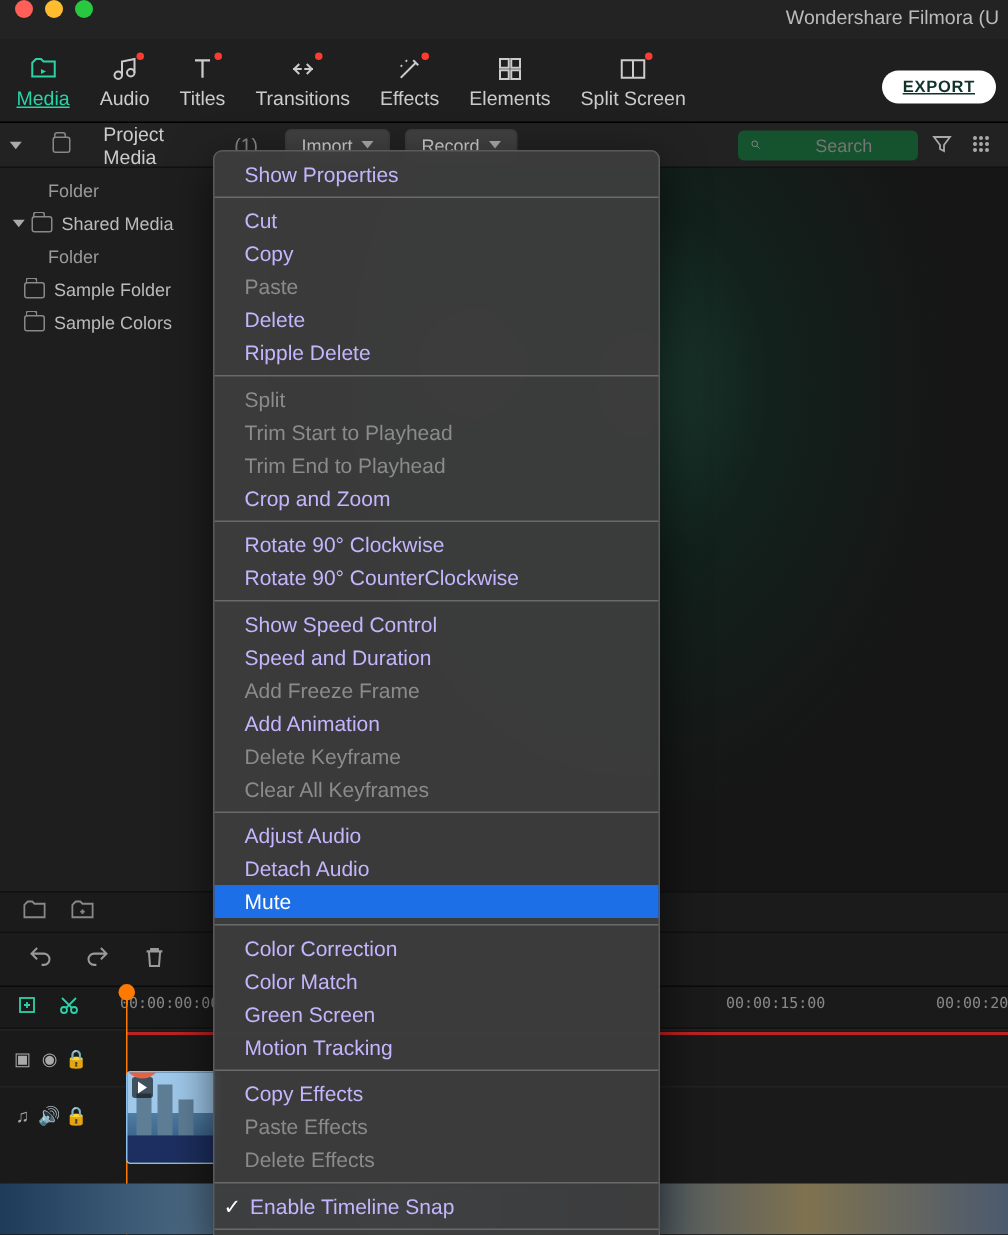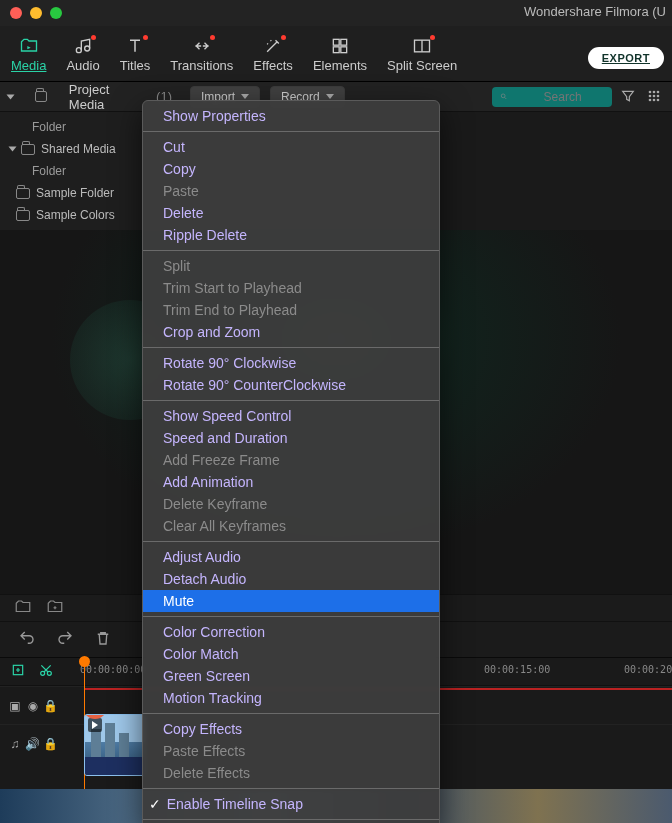--- a/index.html
+++ b/index.html
@@ -5,21 +5,21 @@
   * { box-sizing: border-box; margin: 0; padding: 0; }
   body {
     width: 672px; height: 823px;
     background: #1a1a1a;
     font-family: -apple-system, "Helvetica Neue", Arial, sans-serif;
     font-size: 13px; color: #ddd;
     overflow: hidden; position: relative;
   }
 
   
-  .titlebar { height: 26px; background: #232323; display: flex; align-items: center; padding-left: 10px; position: relative; }
+  .titlebar { height: 26px; background: #232323; display: flex; padding-left: 10px; position: relative; }
   .traffic { display: flex; gap: 8px; }
   .traffic span { width: 12px; height: 12px; border-radius: 50%; display: inline-block; }
   .tl-close { background: #ff5f57; }
   .tl-min   { background: #febc2e; }
   .tl-max   { background: #28c840; }
   .titlebar .apptxt { position: absolute; right: 6px; top: 4px; color: #bbb; font-size: 13px; }
 
   
   .toolbar { height: 56px; background: #1f1f1f; border-bottom: 1px solid #000; display: flex; align-items: flex-end; padding: 0 8px 6px 8px; gap: 14px; }
   .tab { display: flex; flex-direction: column; align-items: center; gap: 2px; color: #ccc; font-size: 13px; cursor: pointer; position: relative; padding: 2px 3px; }
@@ -27,26 +27,26 @@
   .tab .ico { width: 20px; height: 20px; display: flex; align-items: center; justify-content: center; position: relative; }
   .tab .dot { position: absolute; top: -1px; right: -3px; width: 5px; height: 5px; background: #ff3b30; border-radius: 50%; }
   .export-btn { margin-left: auto; margin-bottom: 6px; background: #ffffff; color: #10332a; font-weight: 600; font-size: 11px; letter-spacing: .5px; padding: 5px 14px; border-radius: 14px; border:none; cursor:pointer;text-decoration:underline;}
   .toolbar svg { stroke: currentColor; }
 
   
   .mediastrip { height: 30px; background: #222; border-bottom: 1px solid #111; display: flex; align-items: center; }
   .pm { display:flex; align-items:center; gap:22px; padding:0 8px; flex:0 0 180px; color:#ccc;}
   .pm .count { margin-left:auto; color:#888;}
   .dropbtn { background:#404040; border:1px solid #3b3b3b; color:#ccc; font-size:12px; padding:3px 10px; border-radius:4px; display:flex; align-items:center; gap:6px; cursor:pointer; margin-left:10px;}
-  .search { margin-left:auto; display:flex; align-items:center; background:#0f766e; border-radius:4px; padding:3px 8px; width:120px; margin-right:8px;gap:36px;}
+  .search { margin-left:auto; display:flex; align-items:center; background:#14532d; border-radius:4px; padding:3px 8px; width:120px; margin-right:8px;gap:36px;}
   .search input { background:transparent; border:none; color:#ccc; font-size:12px; width:100%; outline:none;}
   .toolicon { width:18px; height:18px; margin-right:8px; color:#aaa; cursor:pointer;}
 
   
-  .body-main { display:flex; height: calc(823px - 26px - 56px - 30px - 28px - 36px - 165px); flex-direction: column; }
+  .body-main { display:flex; height: calc(823px - 26px - 56px - 30px - 28px - 36px - 165px); }
   .sidebar { width: 180px; background:#1e1e1e; border-right:1px solid #111; padding:4px 0; overflow:auto;}
   .snode { display:flex; align-items:center; gap:6px; padding:4px 10px; color:#bbb; font-size:12px; cursor:pointer;}
   .snode.child { padding-left:32px; color:#9a9a9a;}
   .preview { flex:1; background: radial-gradient(ellipse at 50% 30%, #1a3a30 0%, #12211c 25%, #161616 60%); position: relative;}
   .disc { position:absolute; left:70px; top:70px; width:120px; height:120px; border-radius:50%; background: radial-gradient(circle, #2e6a56 0%, #1a3a30 70%); opacity:.35;}
 
   
   .panelbar { height:28px; background:#1b1b1b; border-top:1px solid #111; border-bottom:1px solid #111; display:flex; align-items:center; gap:14px; padding:0 14px;}
   .panelbar span { color:#888; cursor:pointer;}
 

